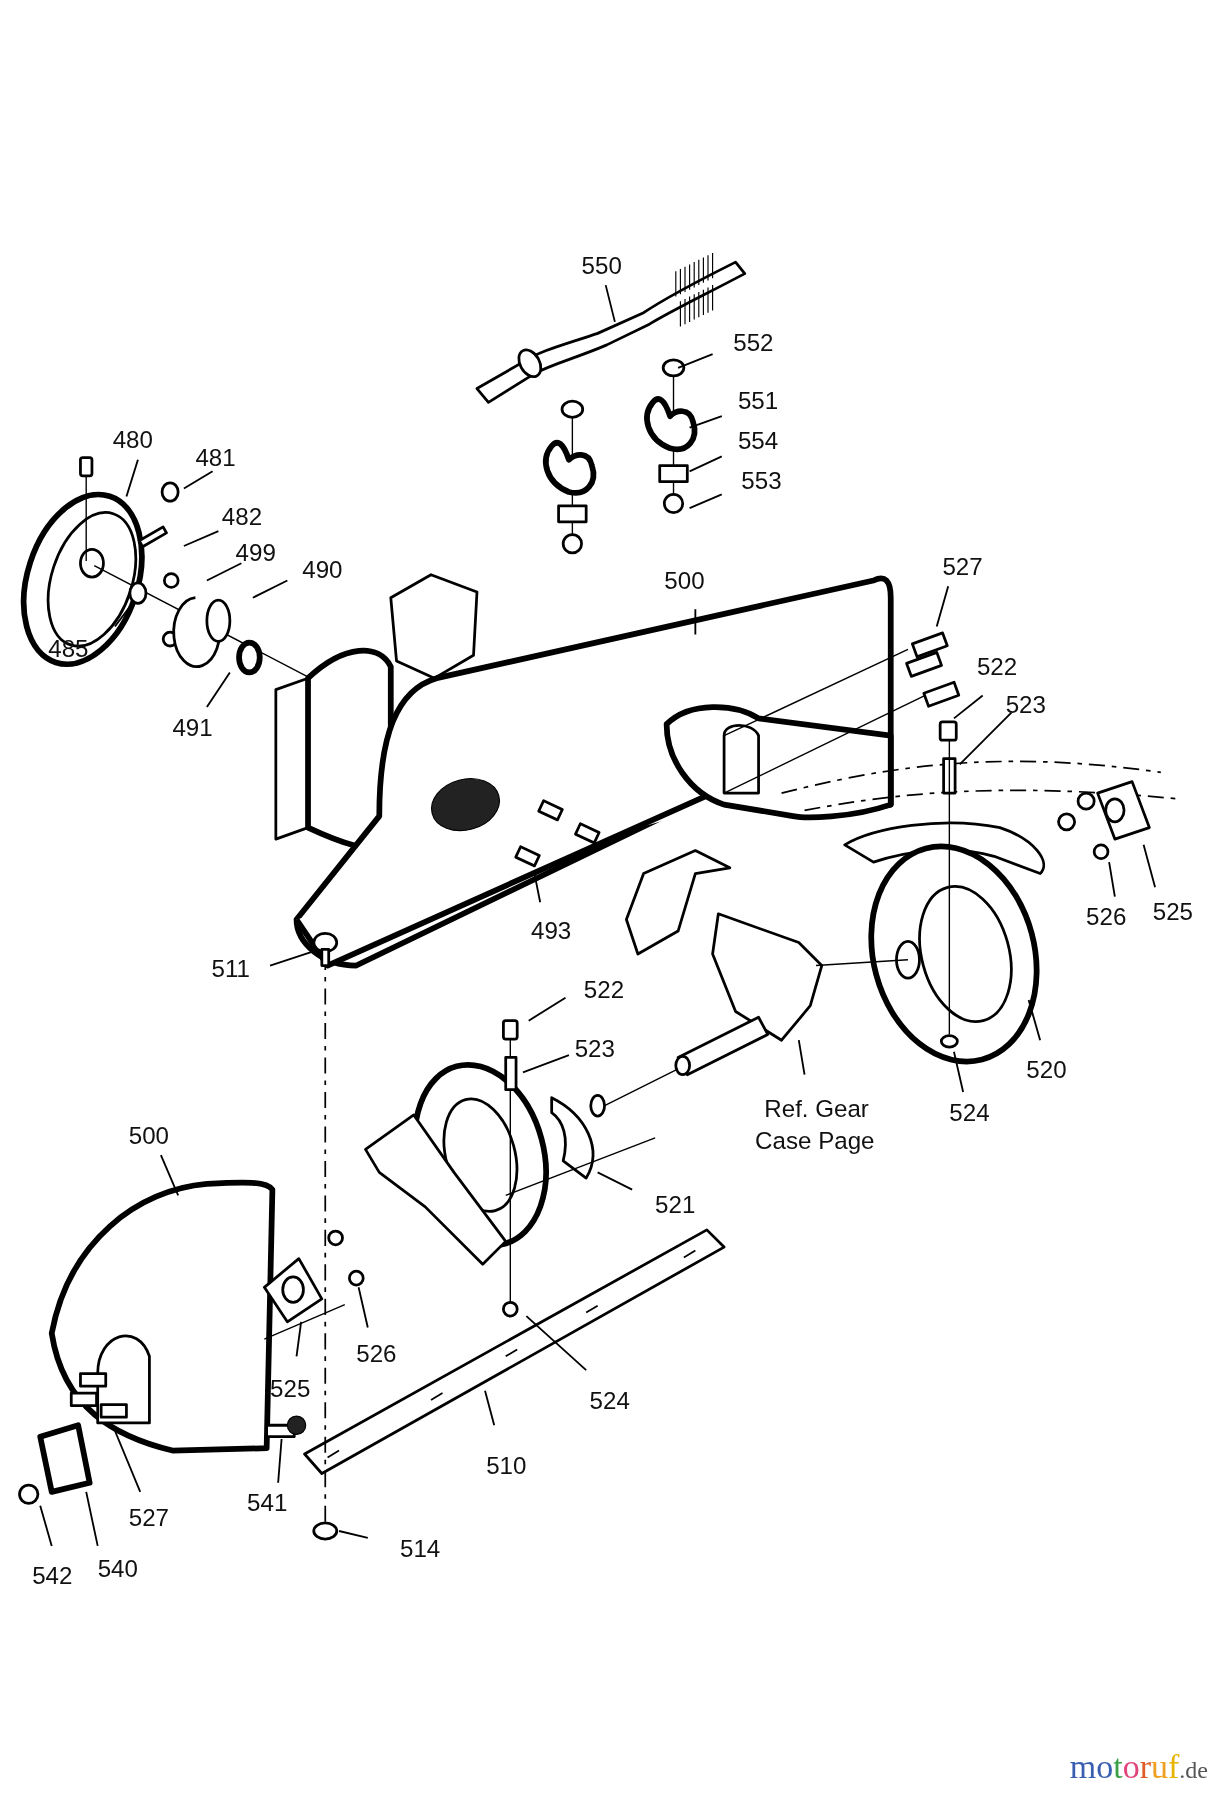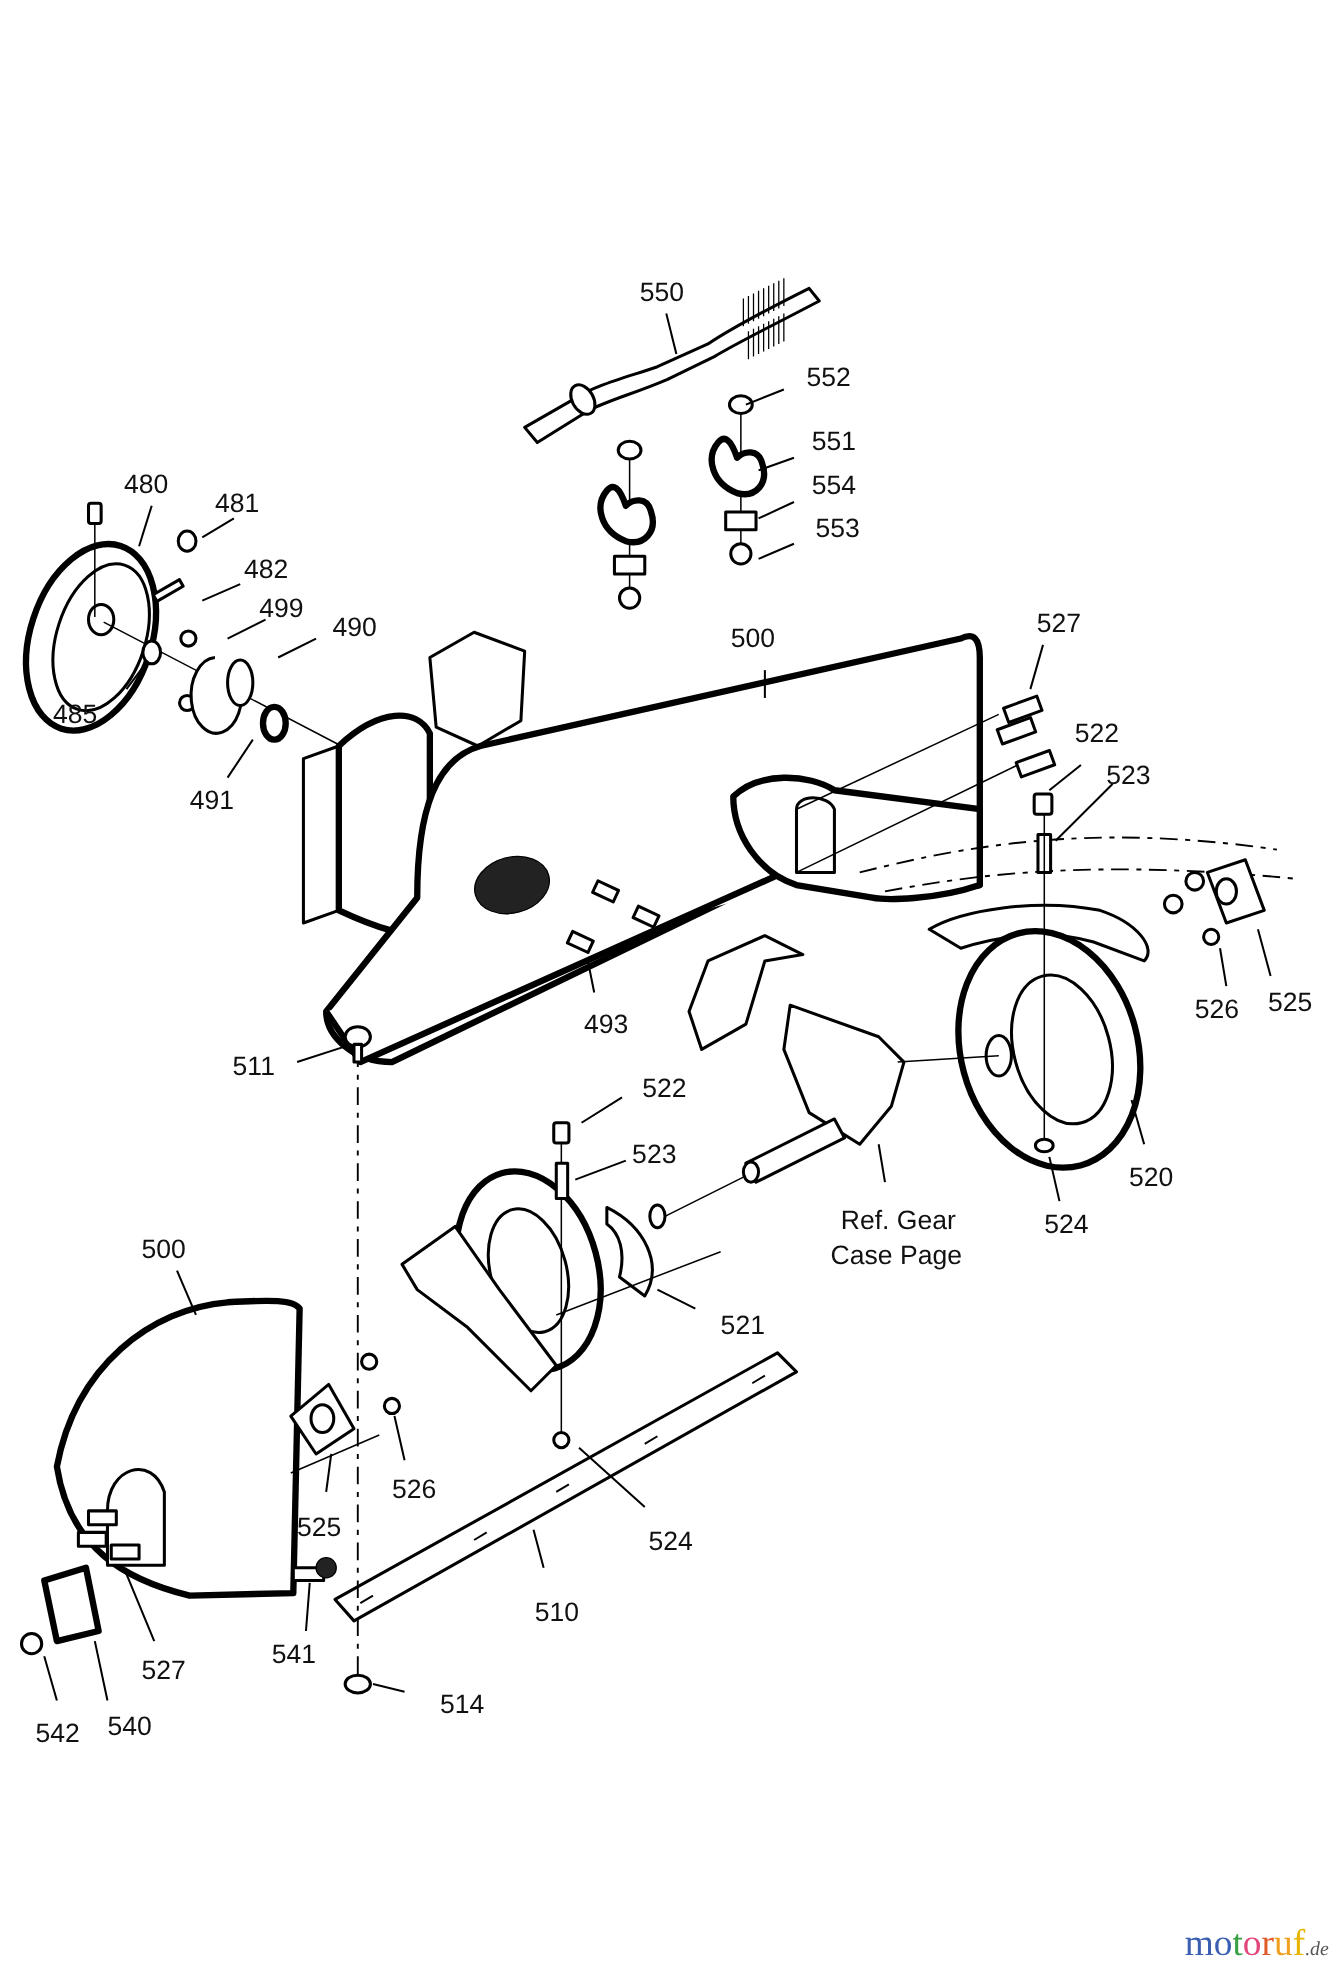--- a/index.html
+++ b/index.html
@@ -7,21 +7,21 @@
   svg#diagram{position:absolute;left:0;top:0;width:1216px;height:1800px;}
   .lbl{font-family:"Liberation Sans",sans-serif;font-size:21px;fill:#111;}
   .part{fill:#fff;stroke:#000;stroke-width:2.4;stroke-linejoin:round;}
   .heavy{fill:#fff;stroke:#000;stroke-width:5;stroke-linejoin:round;}
   .thin{fill:none;stroke:#000;stroke-width:1.2;}
   .lead{fill:none;stroke:#000;stroke-width:1.6;}
   .dash{fill:none;stroke:#000;stroke-width:1.5;stroke-dasharray:14 6 4 6;}
   .dark{fill:#222;stroke:#000;stroke-width:1;}
   #watermark{position:absolute;right:8px;bottom:14px;font-family:"Liberation Serif",serif;font-size:34px;letter-spacing:0px;}
   #watermark span{display:inline-block;}
-  #watermark .de{font-size:18px;color:#555;font-style:italic;}
+  #watermark .de{font-size:24px;color:#555;}
 </style>
 </head>
 <body>
 
 <svg id="diagram" viewBox="0 0 1058 1566" xmlns="http://www.w3.org/2000/svg">
 
   <g>
     <path class="part" d="M415,338 L455,315 C470,305 490,300 520,290 L560,272 C575,262 600,248 640,228 L648,238 C610,258 585,270 565,282 L528,300 C500,312 482,316 465,325 L425,350 Z"></path>
     <path class="part" d="M455,305 a8,12 -30 1,0 12,22 a8,12 -30 1,0 -12,-22"></path>
     <g stroke="#000" stroke-width="1">

